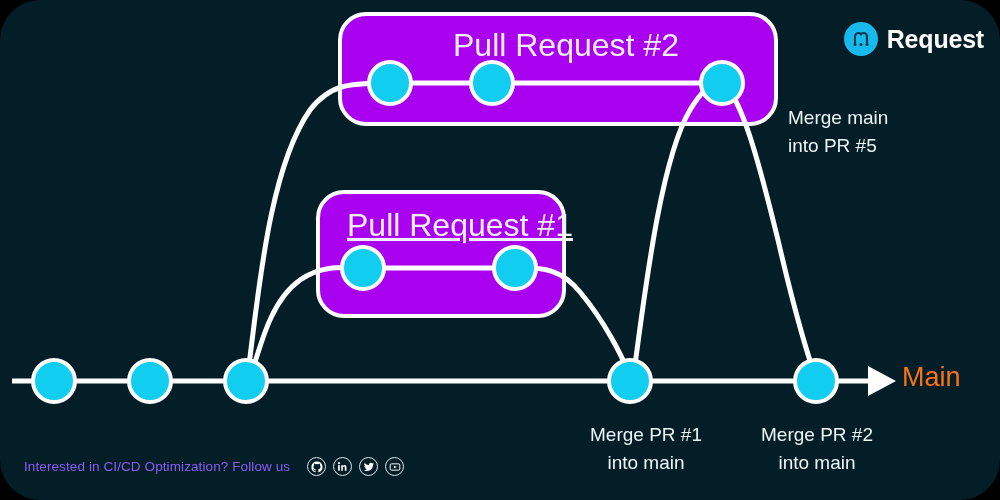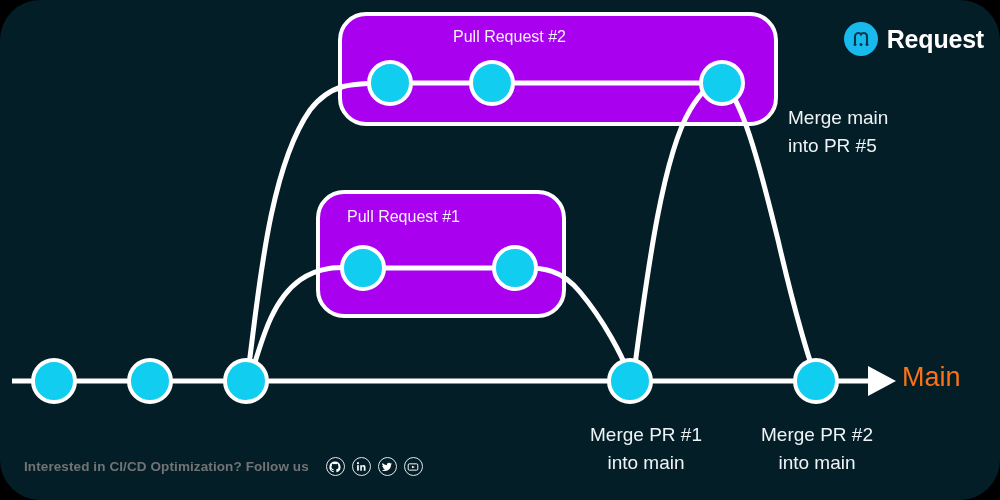--- a/index.html
+++ b/index.html
@@ -53,26 +53,26 @@
     font-size: 25px;
     font-weight: bold;
     letter-spacing: -0.2px;
     line-height: 1;
   }
 
   
   .pr-title {
     position: absolute;
     color: #f4f0fb;
-    font-size: 16px;
+    font-size: 32px;
     line-height: 1;
     white-space: nowrap;
   }
   #pr2-title { left: 453px; top: 29px; }
-  #pr1-title { left: 347px; top: 209px; }
+  #pr1-title { left: 347px; top: 209px; text-decoration: underline; }
 
   
   .callout {
     position: absolute;
     color: #eef4f6;
     font-size: 19px;
     line-height: 1.45;
     text-align: center;
     white-space: nowrap;
   }
@@ -95,23 +95,23 @@
   
   .footer {
     position: absolute;
     left: 24px;
     bottom: 24px;
     display: flex;
     align-items: center;
     gap: 11px;
   }
   .footer-text {
-    color: #737373;
+    color: #8b5cf6;
     font-size: 13.5px;
-    font-weight: bold;
+    font-weight: normal;
     letter-spacing: 0.1px;
     white-space: nowrap;
   }
   .social {
     display: flex;
     align-items: center;
     gap: 7px;
     margin-left: 6px;
   }
   .social-icon {

